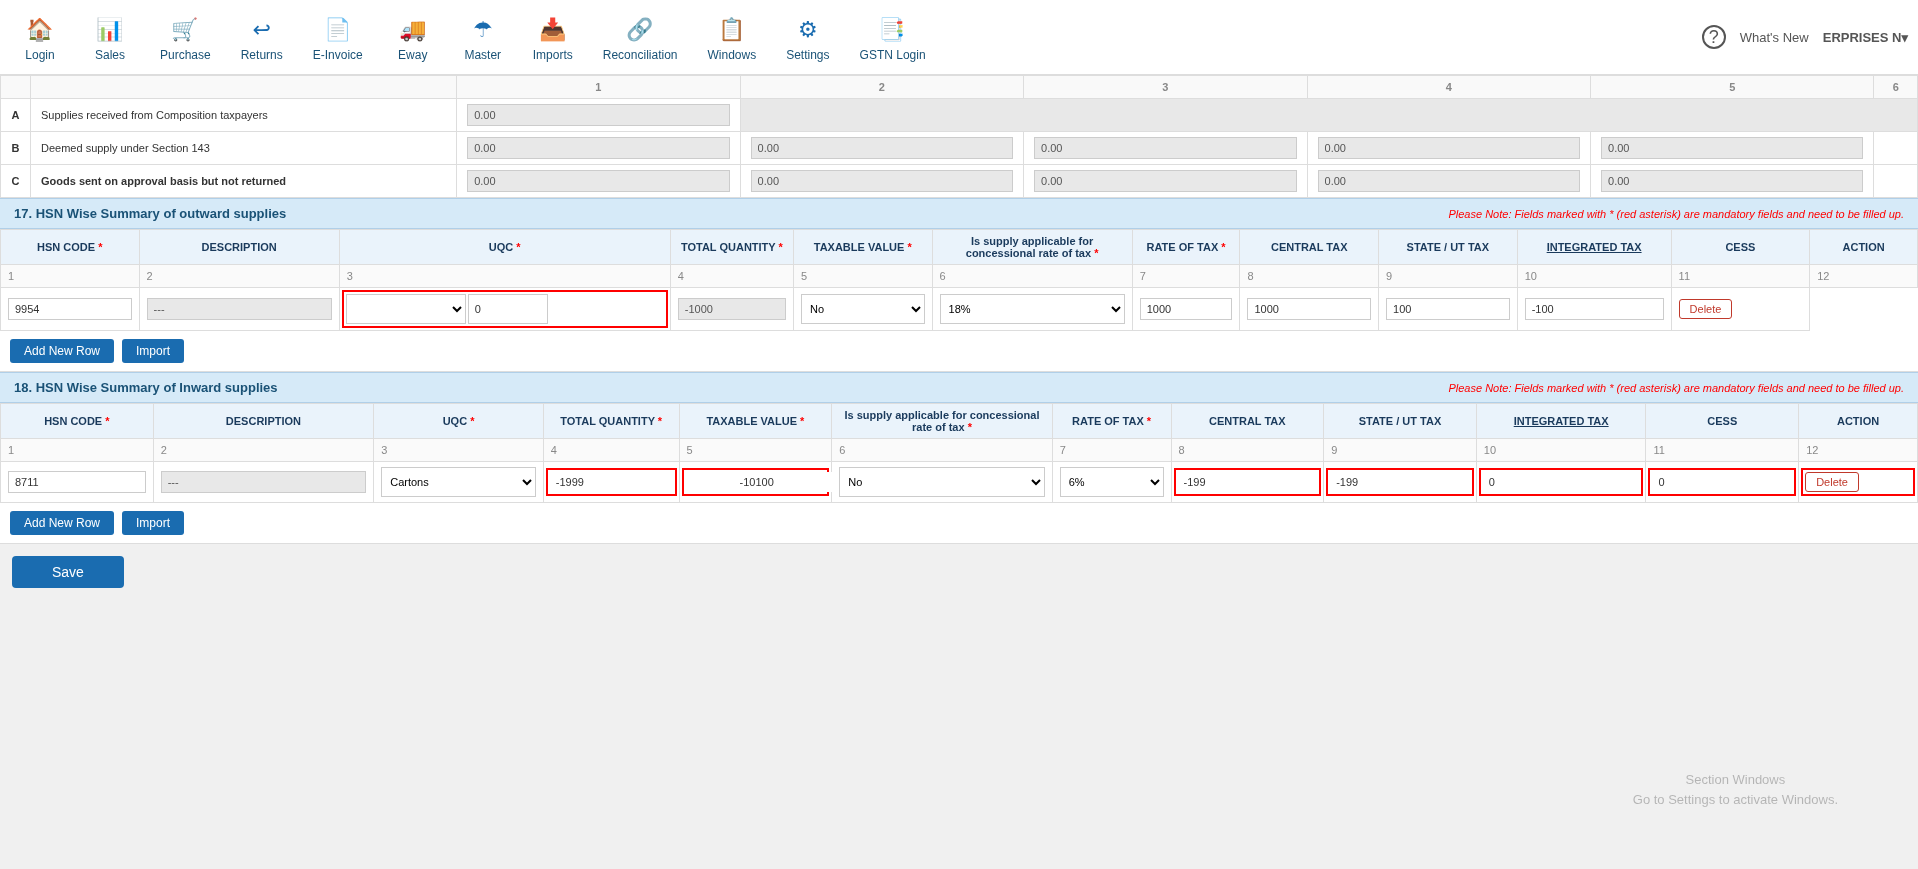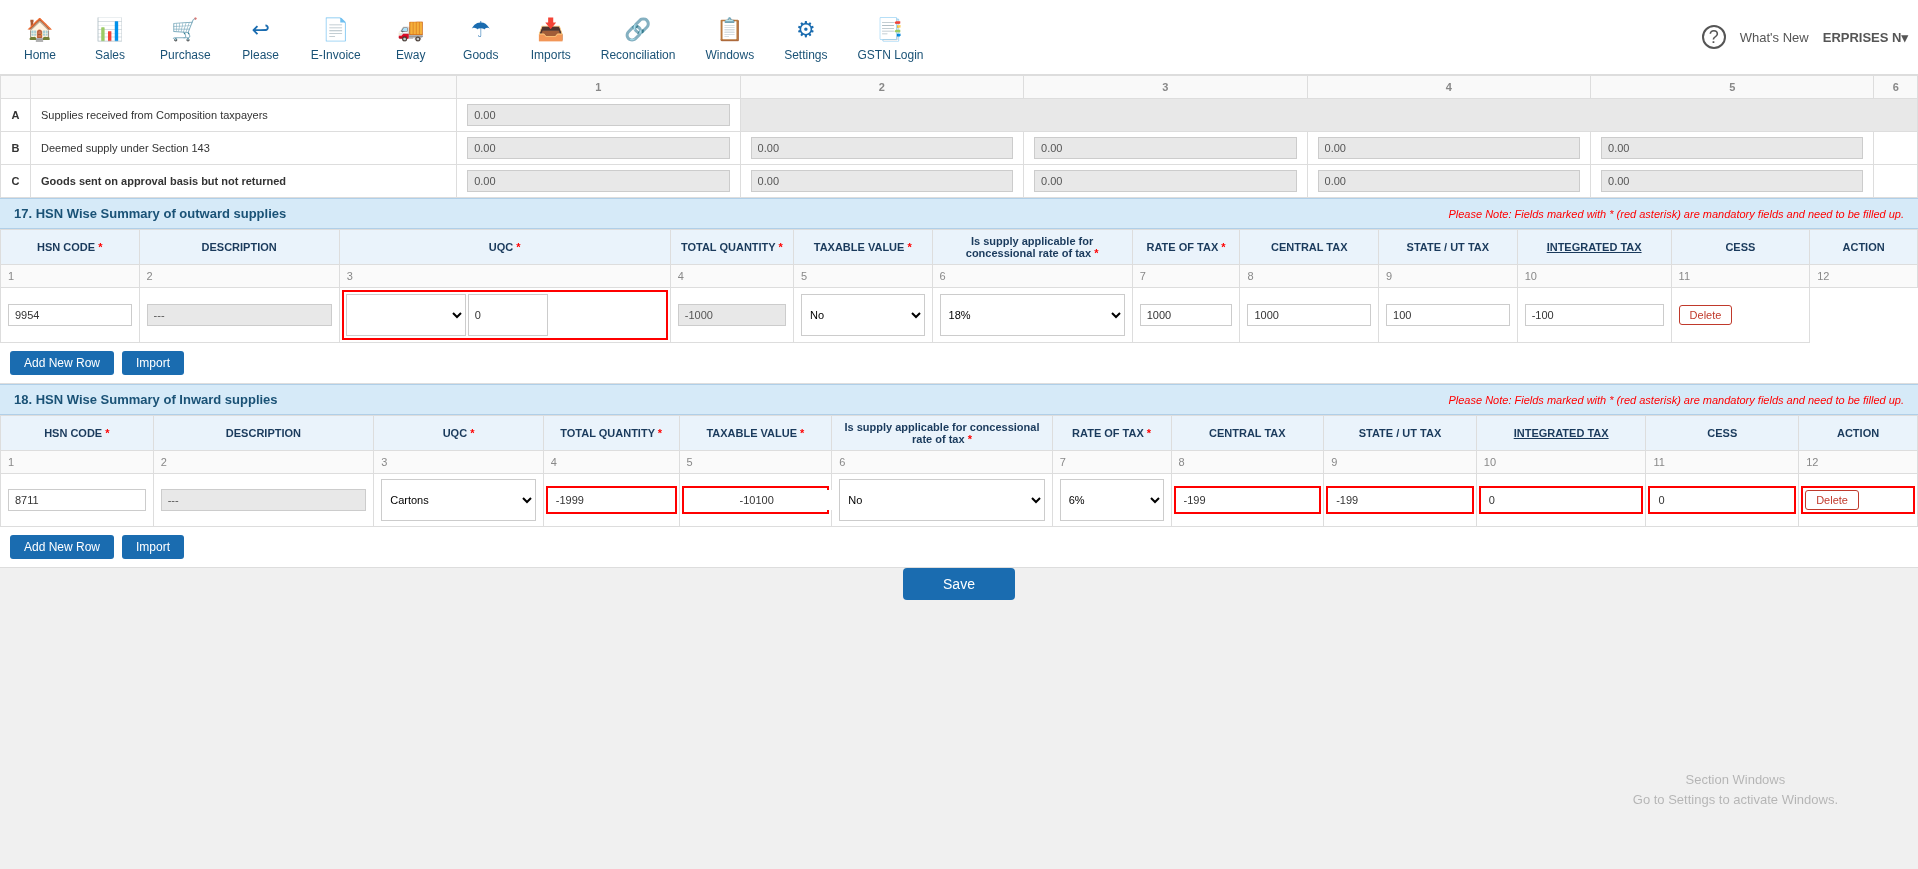--- a/index.html
+++ b/index.html
@@ -138,21 +138,21 @@
       gap: 8px;
       background: #fff;
       border-bottom: 1px solid #ddd;
     }
 
     
     .table-wrapper { overflow-x: auto; }
 
     select {
       border: 1px solid #ccc;
-      padding: 13px 4px;
+      padding: 7px 4px;
       font-size: 11px;
       background: #fff;
       width: 100%;
     }
 
     
     .col-hsn { width: 90px; }
     .col-desc { width: 130px; }
     .col-uqc { width: 100px; }
     .col-qty { width: 80px; }
@@ -183,64 +183,64 @@
       color: rgba(0,0,0,0.25);
       font-size: 13px;
       pointer-events: none;
       text-align: center;
       line-height: 1.5;
     }
 
     
     .save-container {
       display: flex;
-      justify-content: center;
+      padding: 12px;
       background: #f0f0f0;
     }
     .btn-save {
       background: #1a6cb0;
       color: #fff;
       border: none;
       padding: 8px 40px;
       border-radius: 4px;
       font-size: 14px;
       cursor: pointer;
     }
   </style>
 </head>
 <body>
 
 <nav class="navbar">
   <div class="nav-item">
     <div class="nav-icon">🏠</div>
-    <span>Home</span>
+    <span>Login</span>
   </div>
   <div class="nav-item">
     <div class="nav-icon">📊</div>
     <span>Sales</span>
   </div>
   <div class="nav-item">
     <div class="nav-icon">🛒</div>
     <span>Purchase</span>
   </div>
   <div class="nav-item">
     <div class="nav-icon">↩</div>
-    <span>Please</span>
+    <span>Returns</span>
   </div>
   <div class="nav-item">
     <div class="nav-icon">📄</div>
     <span>E-Invoice</span>
   </div>
   <div class="nav-item">
     <div class="nav-icon">🚚</div>
     <span>Eway</span>
   </div>
   <div class="nav-item">
     <div class="nav-icon">☂</div>
-    <span>Goods</span>
+    <span>Master</span>
   </div>
   <div class="nav-item">
     <div class="nav-icon">📥</div>
     <span>Imports</span>
   </div>
   <div class="nav-item">
     <div class="nav-icon">🔗</div>
     <span>Reconciliation</span>
   </div>
   <div class="nav-item">

